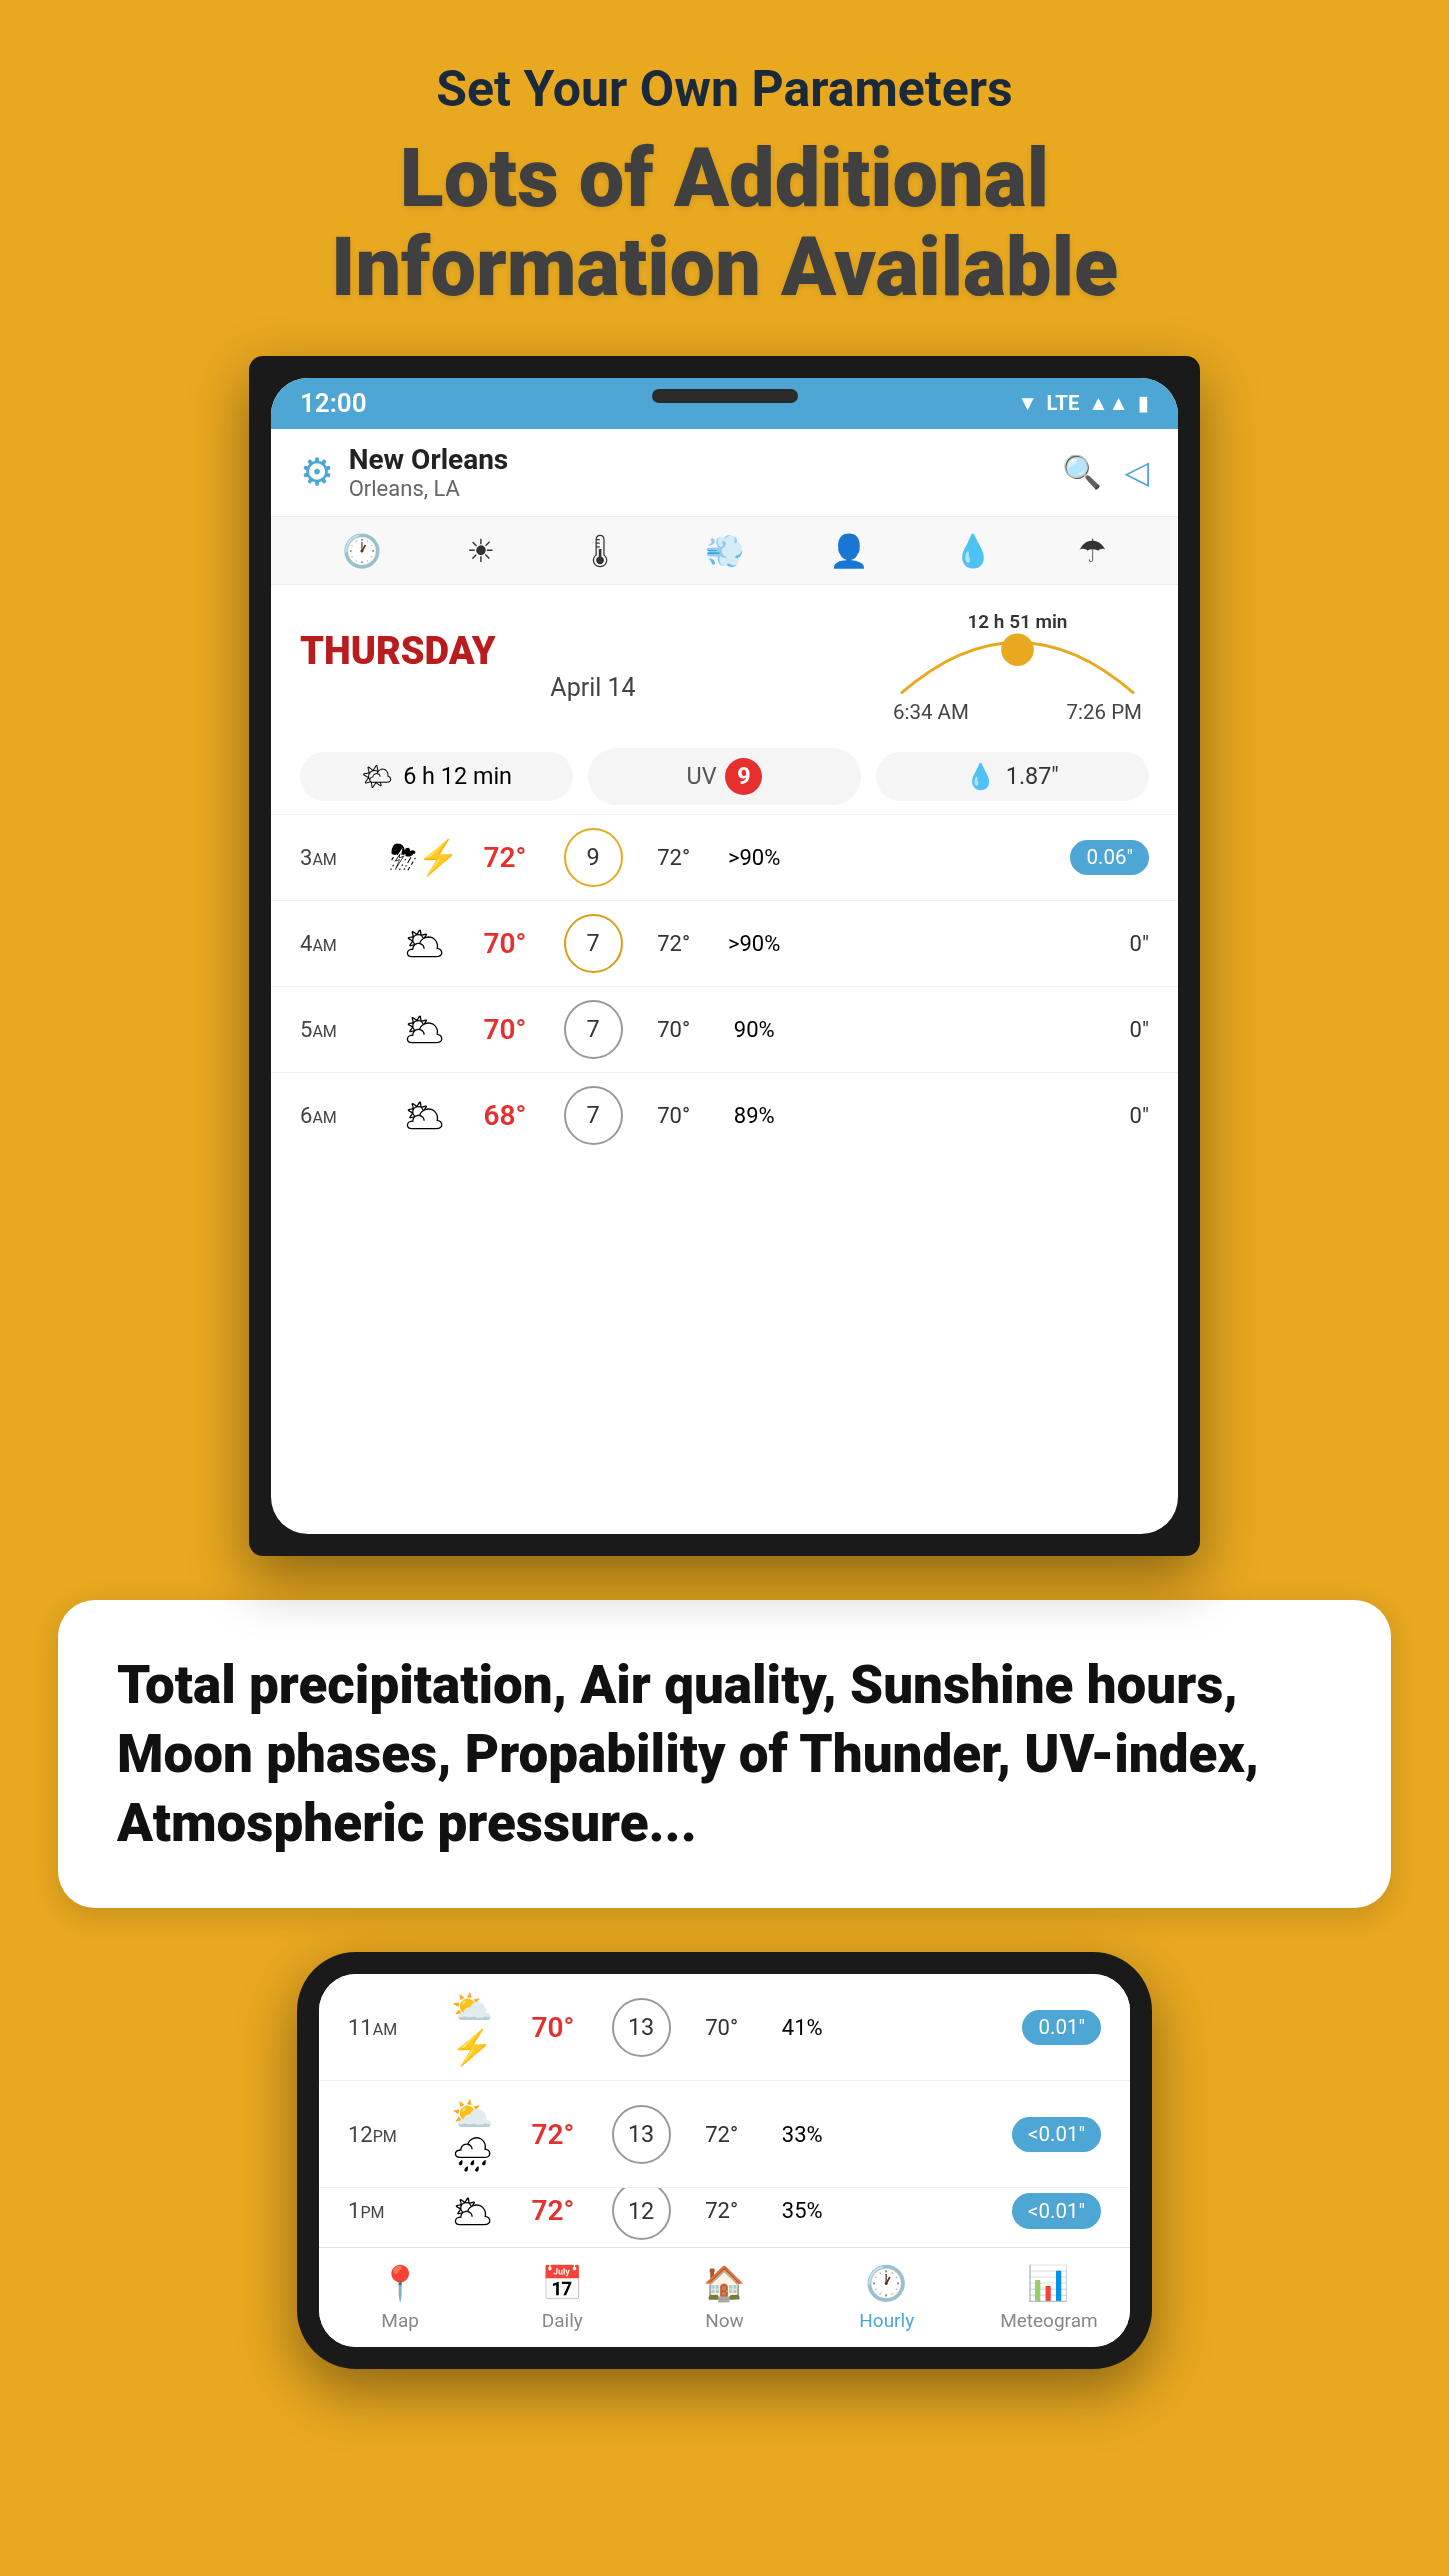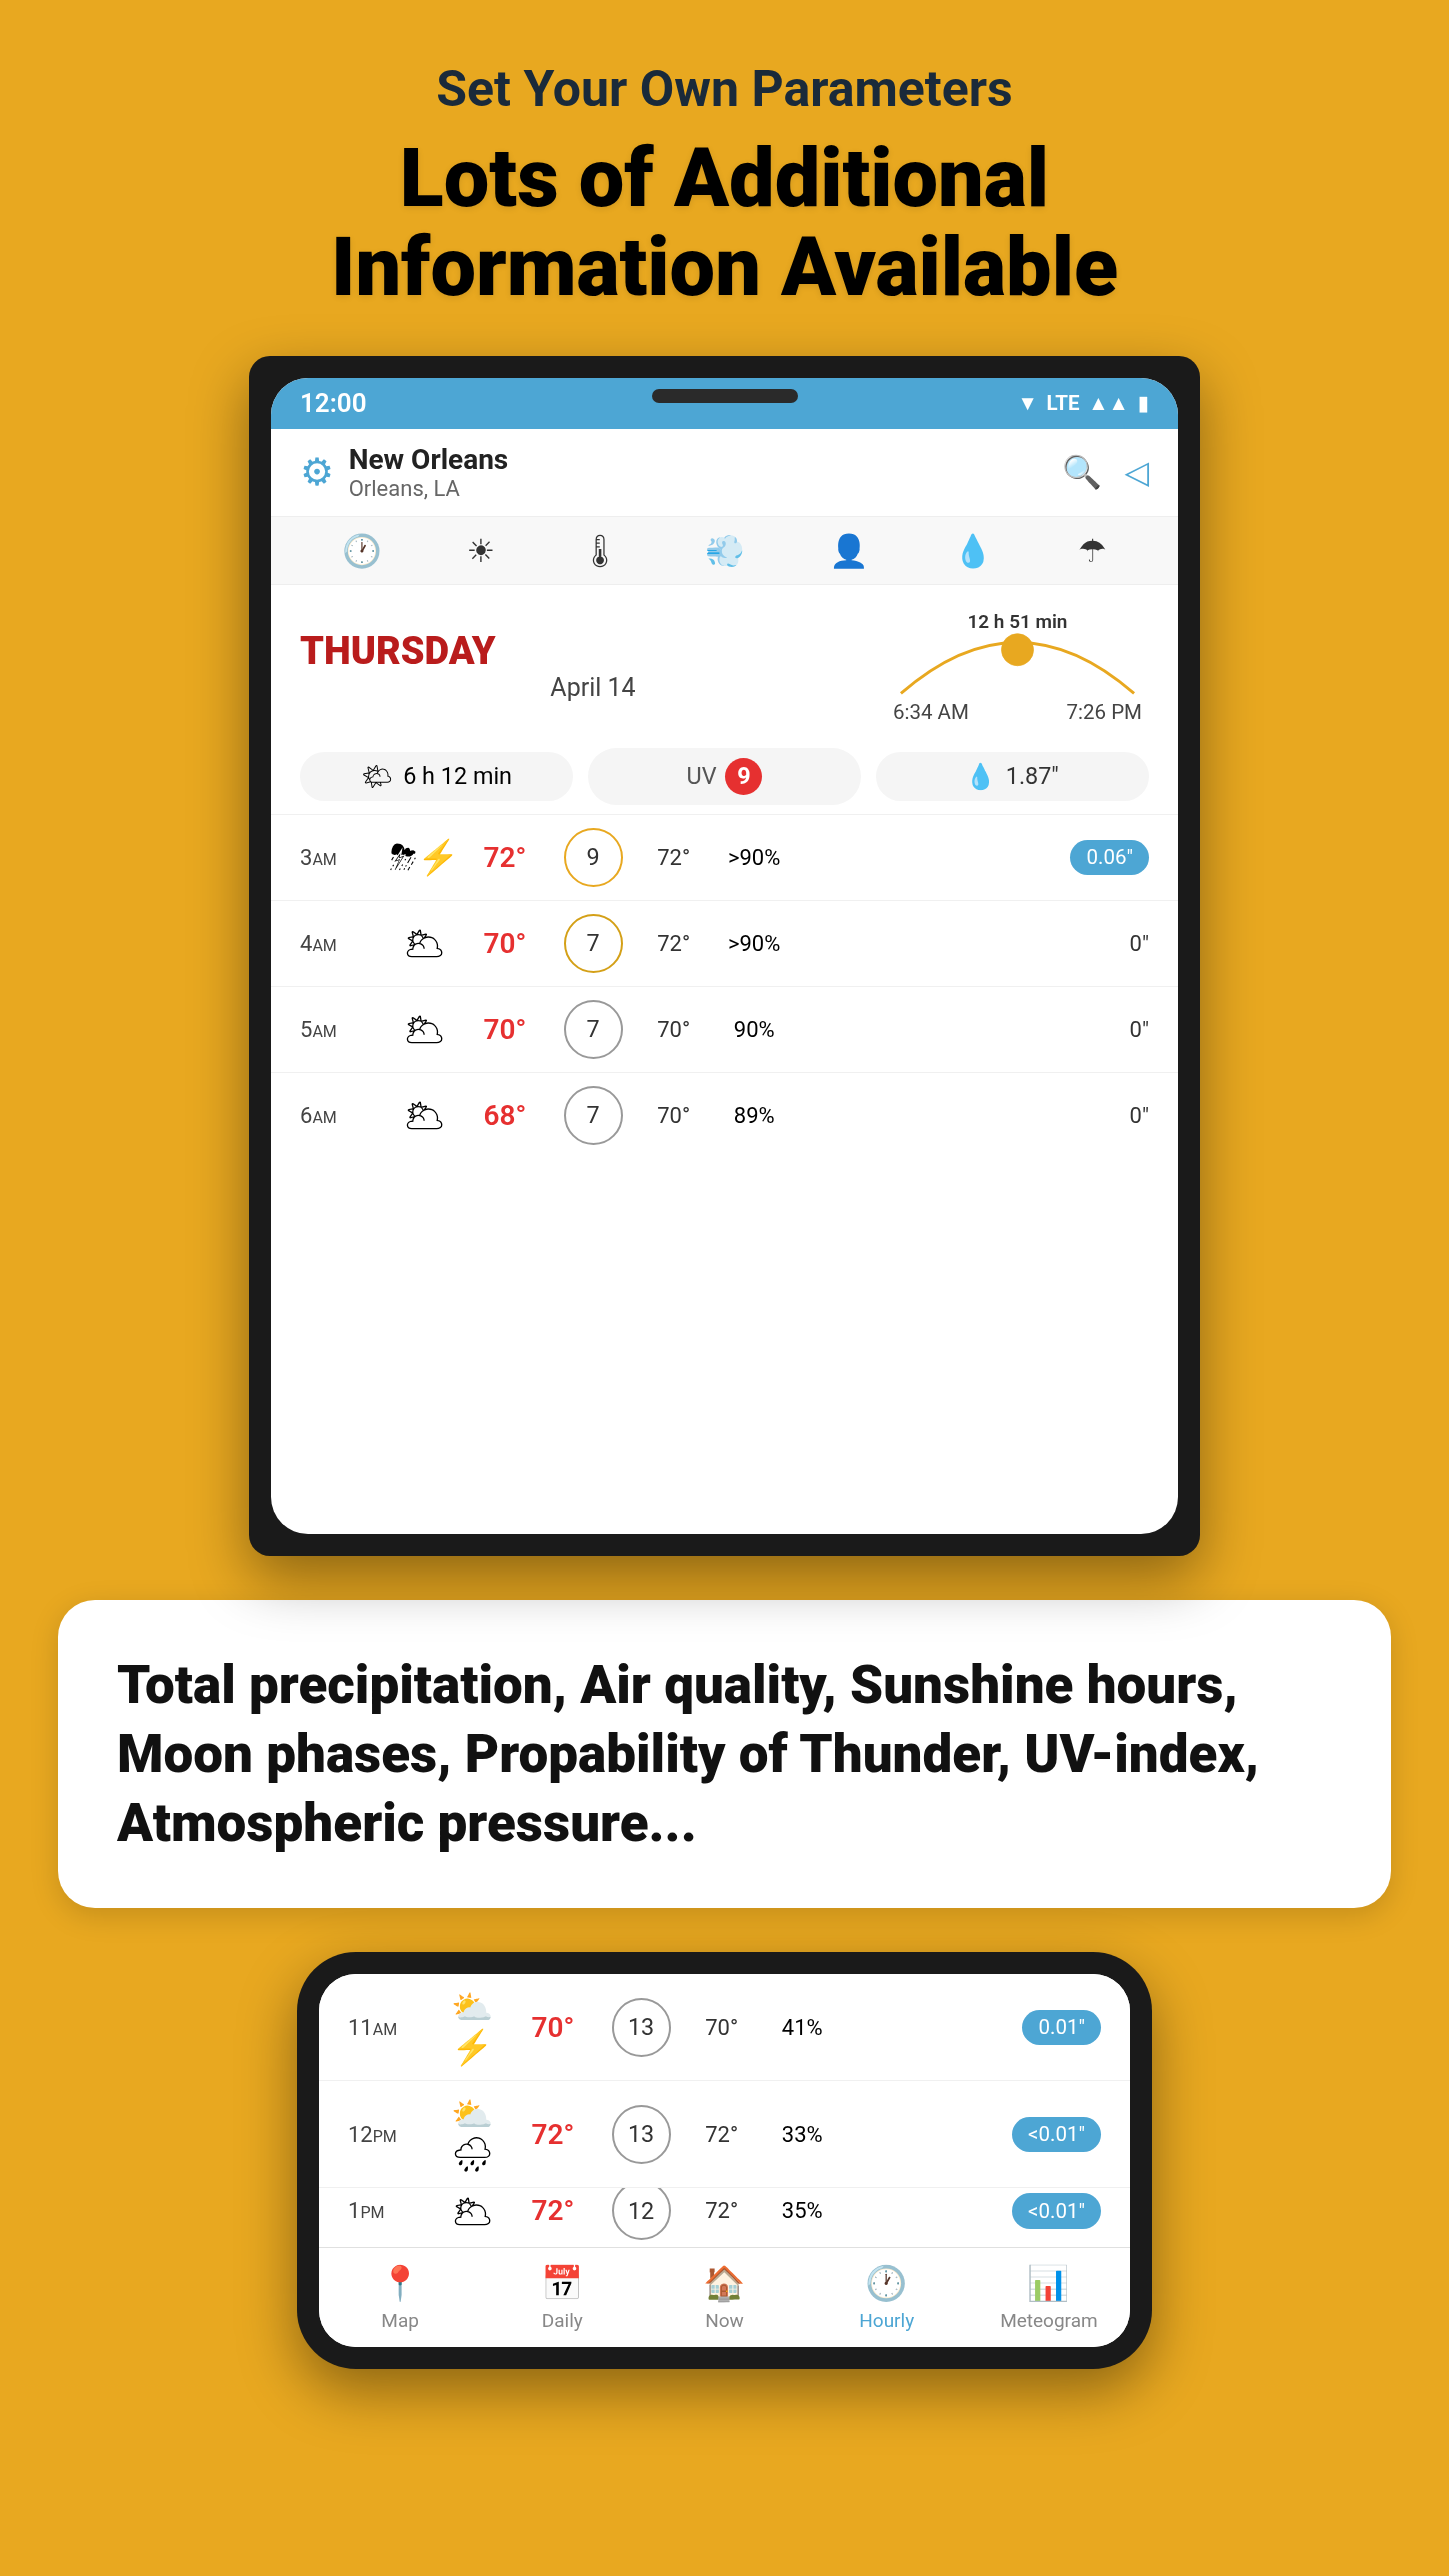--- a/index.html
+++ b/index.html
@@ -19,32 +19,32 @@
       font-weight: 700;
       color: #1a2a3a;
       text-align: center;
       margin-bottom: 14.6px;
       line-height: 1.2;
     }
 
     .header-subtitle {
       font-size: 81px;
       font-weight: 900;
-      color: #000000;
+      color: #404040;
       text-align: center;
       line-height: 1.1;
       margin-bottom: 44px;
       text-shadow: 0 1.5px 5.9px rgba(0,0,0,0.1);
     }
 
     
     .phone-frame {
       width: 951px;
       background: #1a1a1a;
-      border-radius: 21px;
+      border-radius: 14px;
       padding: 22px 22px 22px 22px;
       box-shadow: 0 22px 59px rgba(0,0,0,0.4);
       position: relative;
       margin-bottom: 44px;
     }
 
     .phone-speaker {
       width: 146px;
       height: 14.6px;
       background: #2a2a2a;

